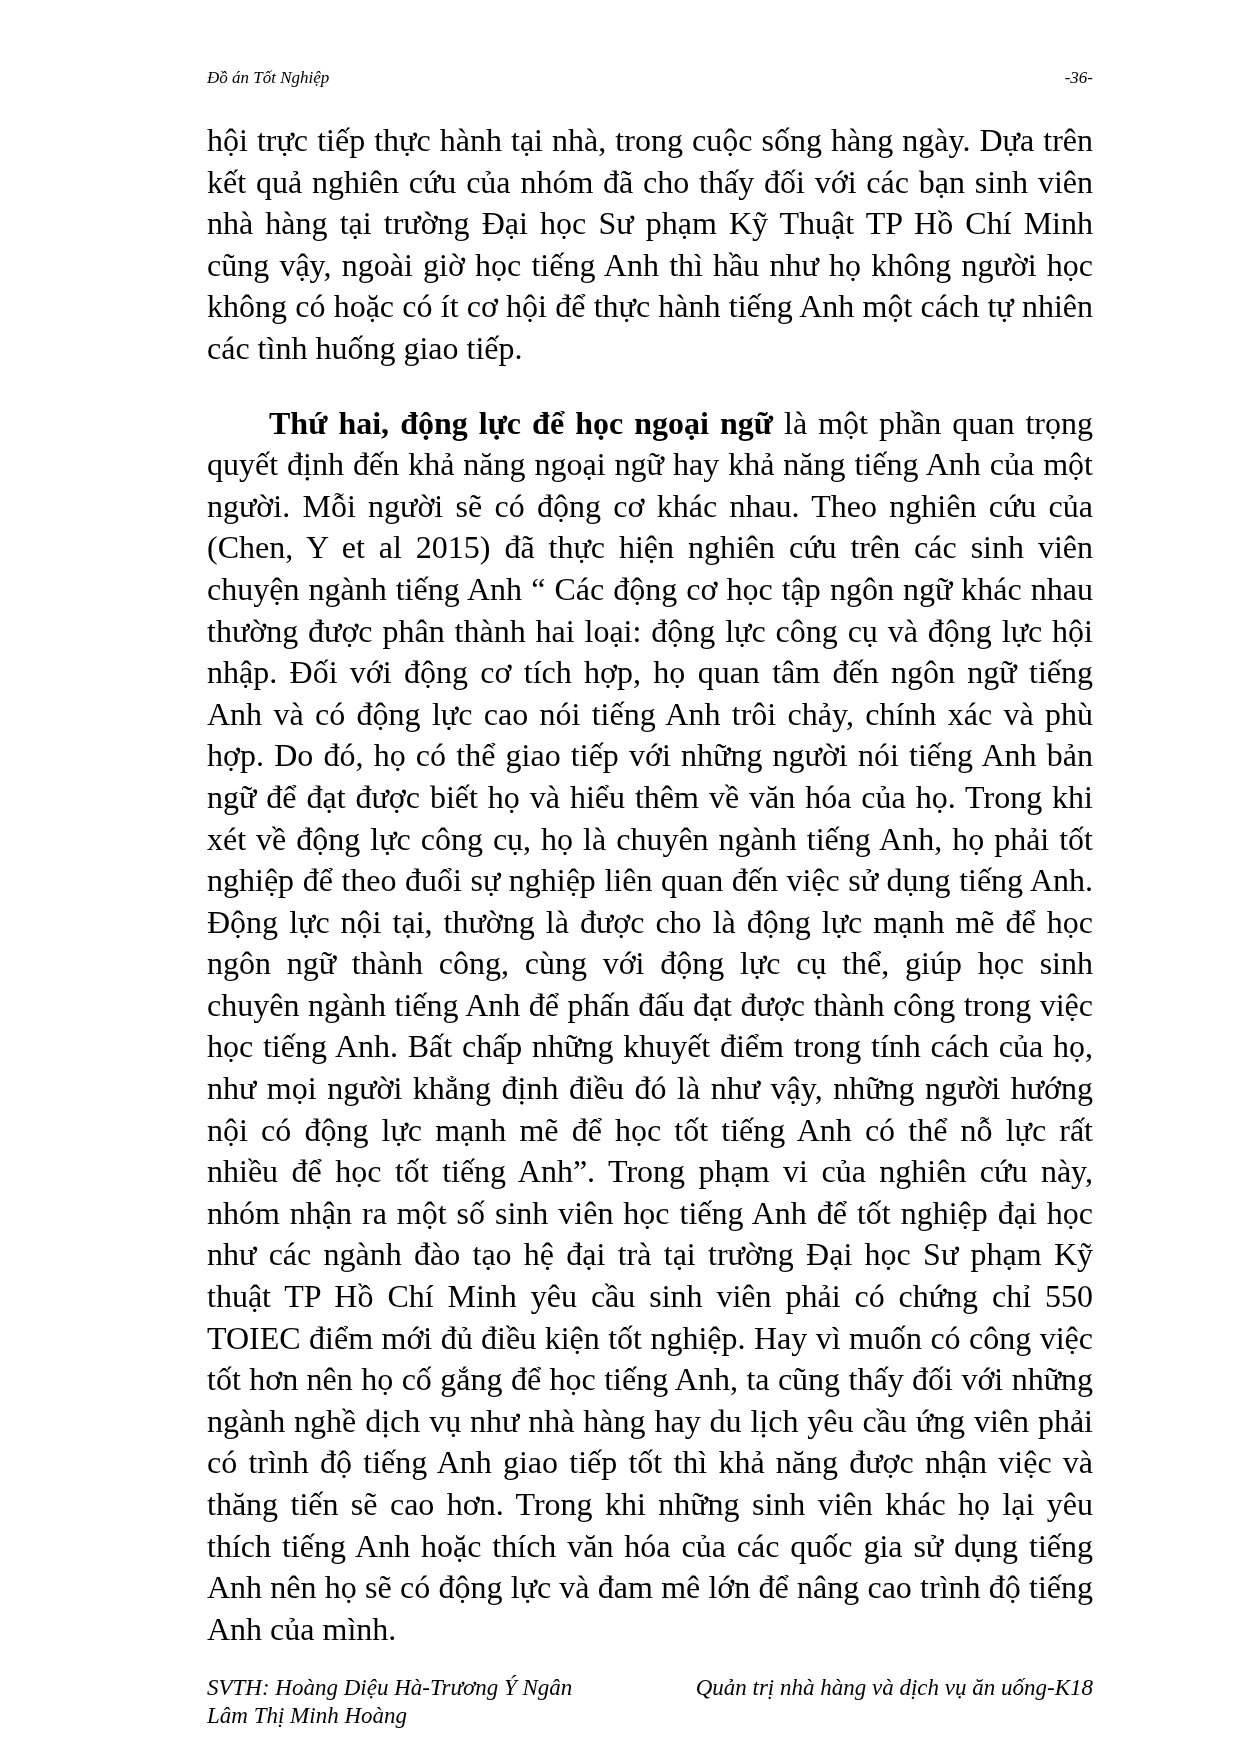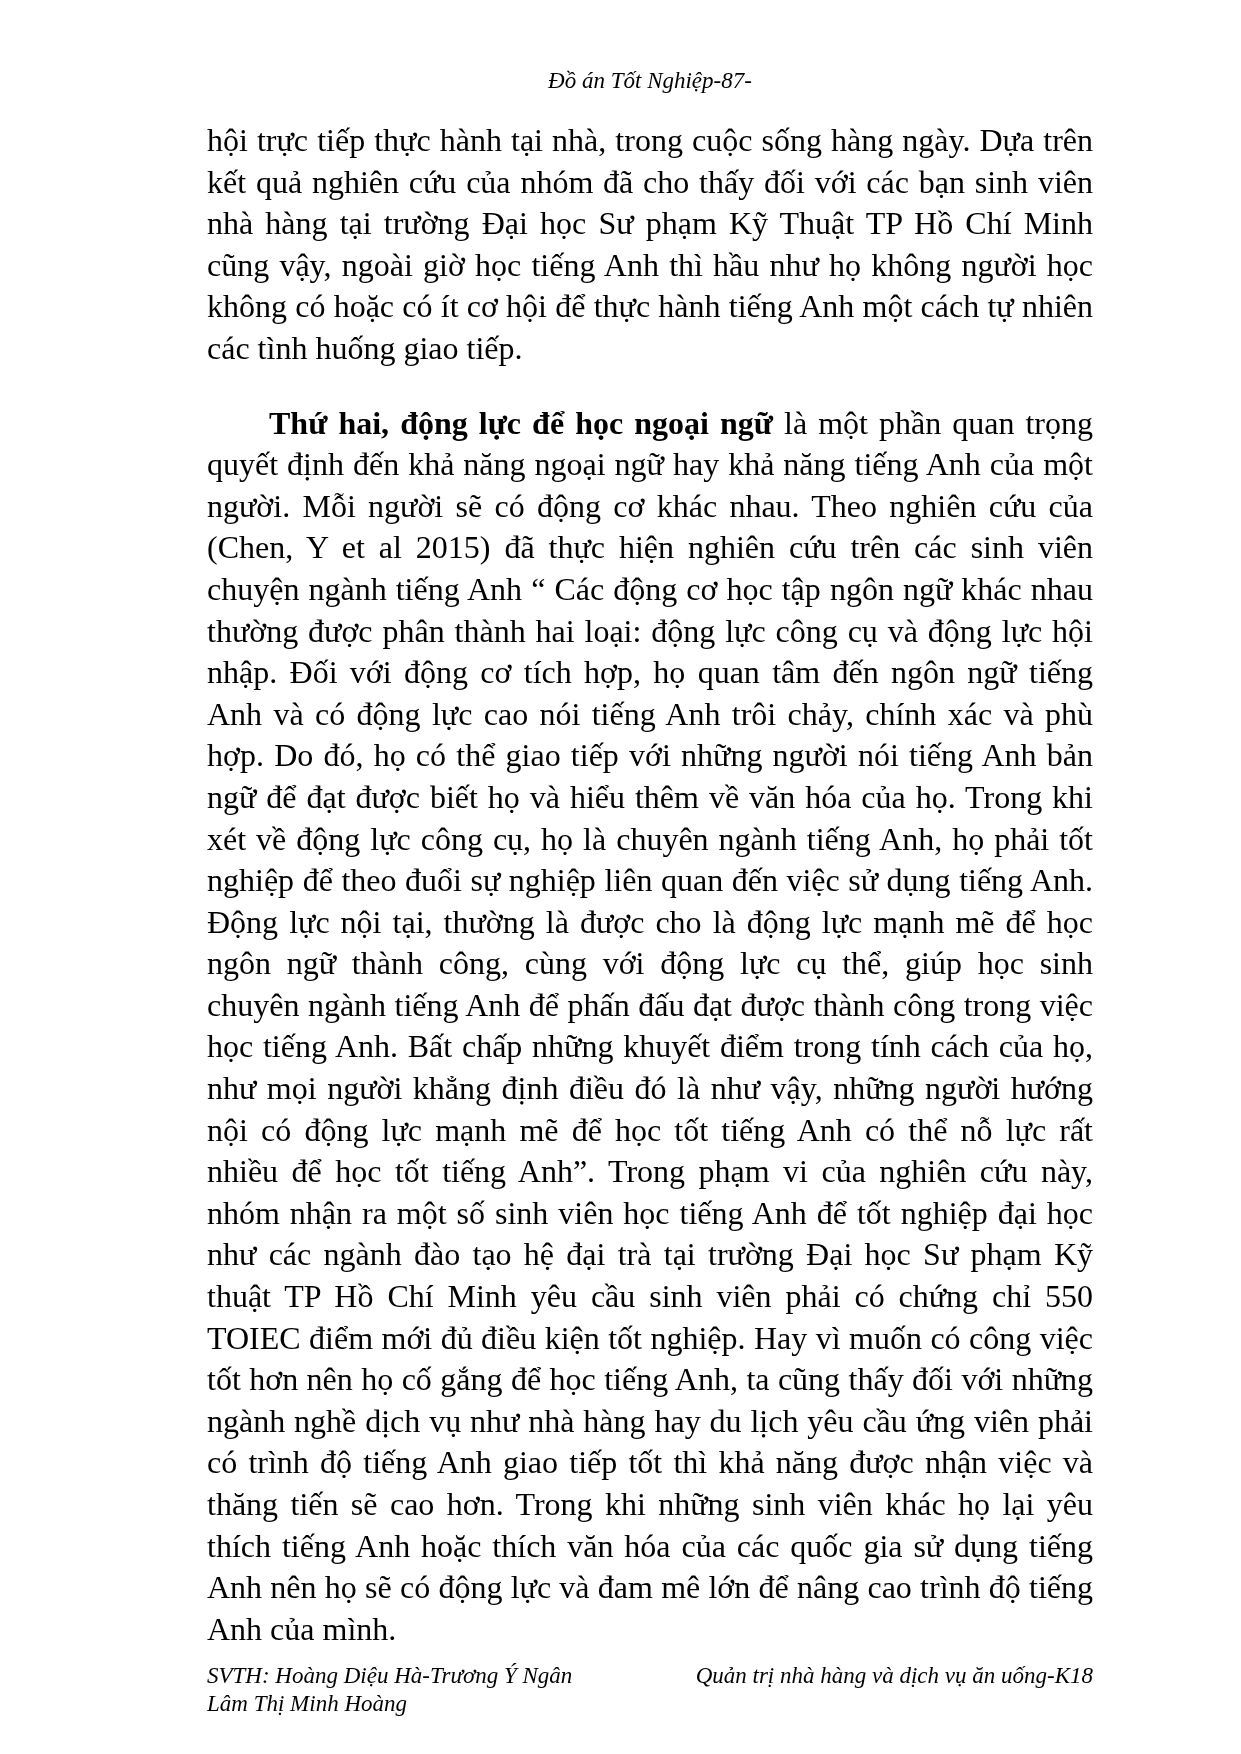--- a/index.html
+++ b/index.html
@@ -1,45 +1,45 @@
 <!DOCTYPE html>
 <html><head>
   <meta charset="utf-8">
   <style>
     html, body { margin: 0; padding: 0; background: #ffffff; }
     body { width: 1241px; height: 1754px; position: relative; overflow: hidden; color: #000; }
     .page { position: absolute; left: 0; top: 0; width: 1241px; height: 1754px; background: #fff; }
     .header {
       position: absolute; left: 207px; top: 68px; width: 886px; height: 32px;
-      font-family: "Liberation Serif", "DejaVu Serif", serif; font-style: italic; font-size: 23px;
-      display: flex; justify-content: center; align-items: baseline;
+      font-family: "Liberation Serif", "DejaVu Serif", serif; font-style: italic; font-size: 17px;
+      display: flex; justify-content: space-between; align-items: baseline;
     }
     .body-text {
       position: absolute; left: 207px; top: 120px; width: 886px;
       font-family: Liberation Serif, serif; font-size: 32px;
       line-height: 41.6px; text-align: justify;
     }
     .body-text p { margin: 0; }
     .body-text p.indent { text-indent: 62px; margin-top: 33px; }
     .body-text b { font-weight: bold; }
     .footer {
       position: absolute; left: 207px; top: 1662px; width: 886px;
       font-family: "Liberation Serif", "DejaVu Serif", serif; font-style: italic; font-size: 23px;
       line-height: 28px;
     }
-    .footer-row { display: flex; justify-content: space-between; }
+    .footer-row { display: flex; justify-content: space-between; margin-top: 12px; }
   </style>
 </head>
 <body>
 
 <div class="page">
 
   <div class="header">
     <span>Đồ án Tốt Nghiệp</span>
-    <span>-87-</span>
+    <span>-36-</span>
   </div>
 
   <div class="body-text">
     <p>hội trực tiếp thực hành tại nhà, trong cuộc sống hàng ngày. Dựa trên kết quả nghiên cứu của nhóm đã cho thấy đối với các bạn sinh viên nhà hàng tại trường Đại học Sư phạm Kỹ Thuật TP Hồ Chí Minh cũng vậy, ngoài giờ học tiếng Anh thì hầu như họ không người học không có hoặc có ít cơ hội để thực hành tiếng Anh một cách tự nhiên các tình huống giao tiếp.</p>
     <p class="indent"><b>Thứ hai, động lực để học ngoại ngữ</b><span> là một phần quan trọng quyết định đến khả năng ngoại ngữ hay khả năng tiếng Anh của một người. Mỗi người sẽ có động cơ khác nhau. Theo nghiên cứu của (Chen, Y et al 2015) đã thực hiện nghiên cứu trên các sinh viên chuyện ngành tiếng Anh “ Các động cơ học tập ngôn ngữ khác nhau thường được phân thành hai loại: động lực công cụ và động lực hội nhập. Đối với động cơ tích hợp, họ quan tâm đến ngôn ngữ tiếng Anh và có động lực cao nói tiếng Anh trôi chảy, chính xác và phù hợp. Do đó, họ có thể giao tiếp với những người nói tiếng Anh bản ngữ để đạt được biết họ và hiểu thêm về văn hóa của họ. Trong khi xét về động lực công cụ, họ là chuyên ngành tiếng Anh, họ phải tốt nghiệp để theo đuổi sự nghiệp liên quan đến việc sử dụng tiếng Anh. Động lực nội tại, thường là được cho là động lực mạnh mẽ để học ngôn ngữ thành công, cùng với động lực cụ thể, giúp học sinh chuyên ngành tiếng Anh để phấn đấu đạt được thành công trong việc học tiếng Anh. Bất chấp những khuyết điểm trong tính cách của họ, như mọi người khẳng định điều đó là như vậy, những người hướng nội có động lực mạnh mẽ để học tốt tiếng Anh có thể nỗ lực rất nhiều để học tốt tiếng Anh”. Trong phạm vi của nghiên cứu này, nhóm nhận ra một số sinh viên học tiếng Anh để tốt nghiệp đại học như các ngành đào tạo hệ đại trà tại trường Đại học Sư phạm Kỹ thuật TP Hồ Chí Minh yêu cầu sinh viên phải có chứng chỉ 550 TOIEC điểm mới đủ điều kiện tốt nghiệp. Hay vì muốn có công việc tốt hơn nên họ cố gắng để học tiếng Anh, ta cũng thấy đối với những ngành nghề dịch vụ như nhà hàng hay du lịch yêu cầu ứng viên phải có trình độ tiếng Anh giao tiếp tốt thì khả năng được nhận việc và thăng tiến sẽ cao hơn. Trong khi những sinh viên khác họ lại yêu thích tiếng Anh hoặc thích văn hóa của các quốc gia sử dụng tiếng Anh nên họ sẽ có động lực và đam mê lớn để nâng cao trình độ tiếng Anh của mình.</span></p>
   </div>
 
   <div class="footer">
     <div class="footer-row">
       <span>SVTH: Hoàng Diệu Hà-Trương Ý Ngân</span>

